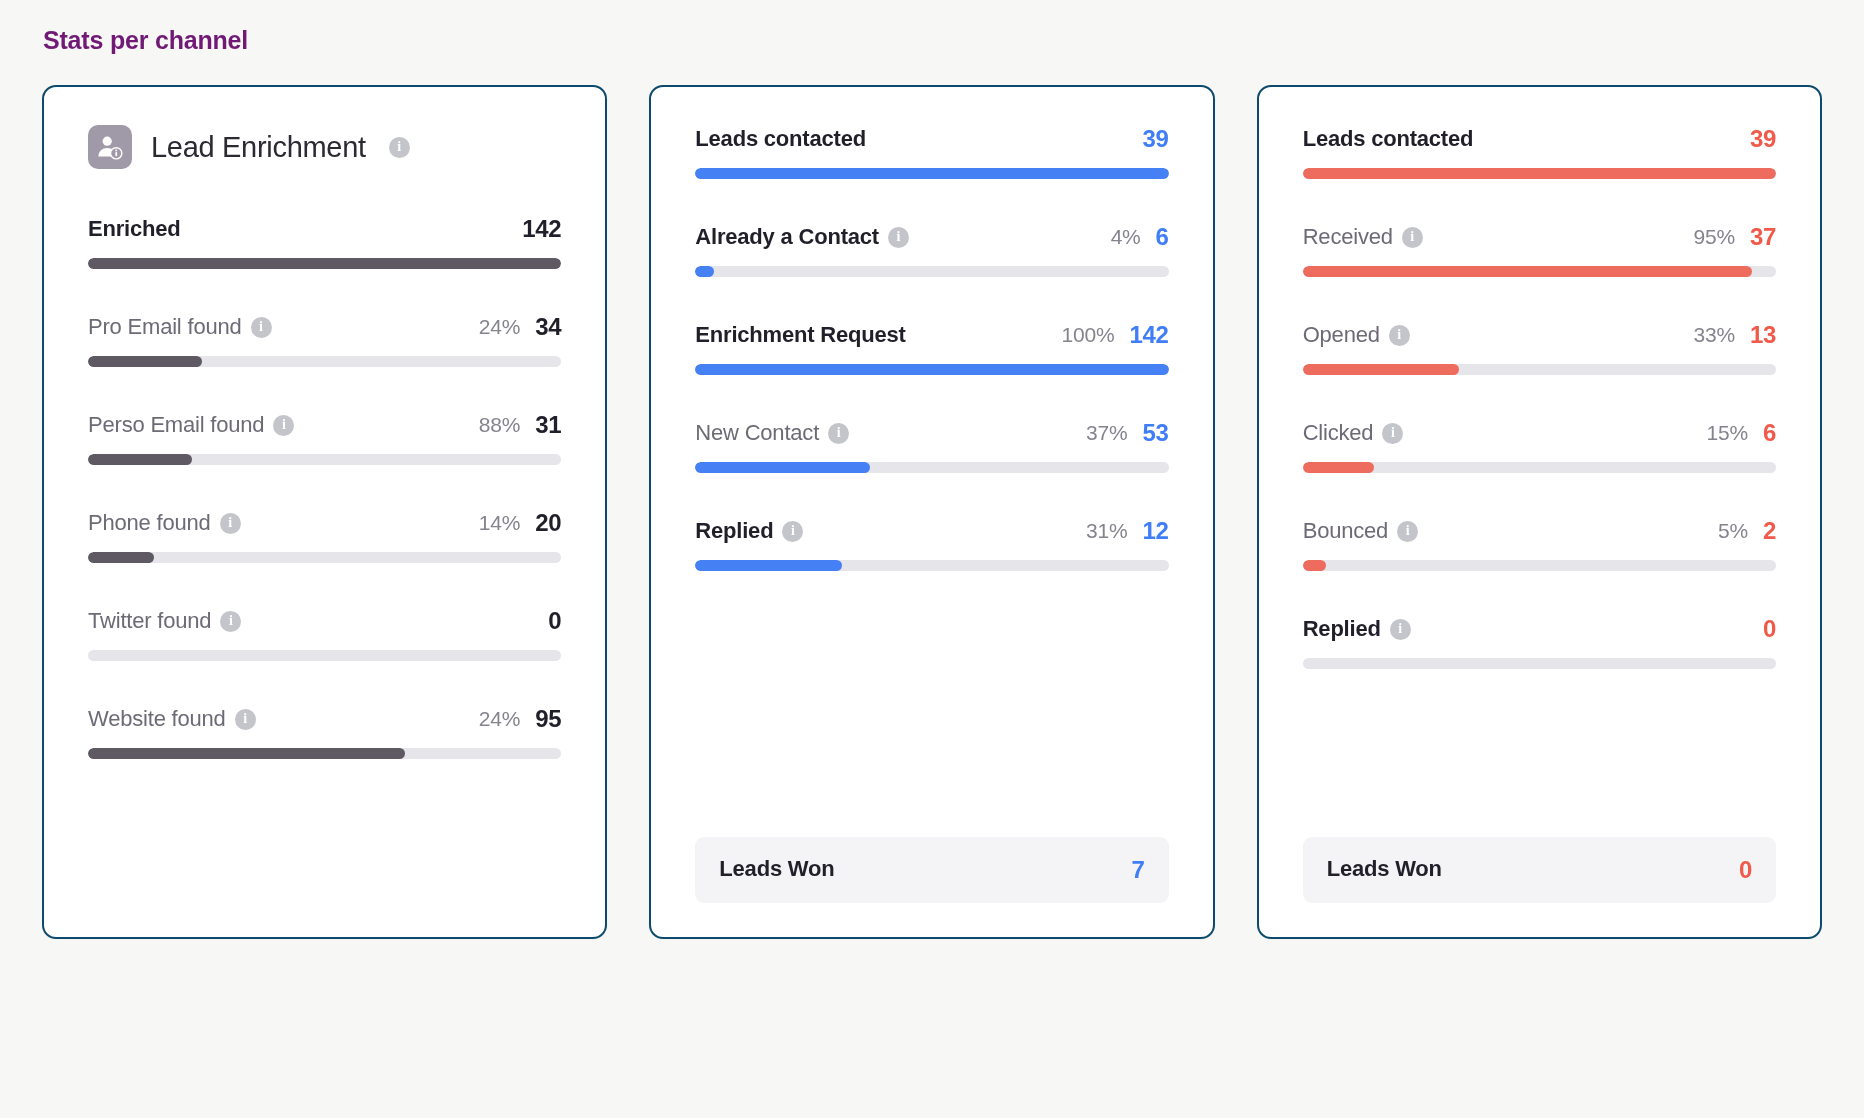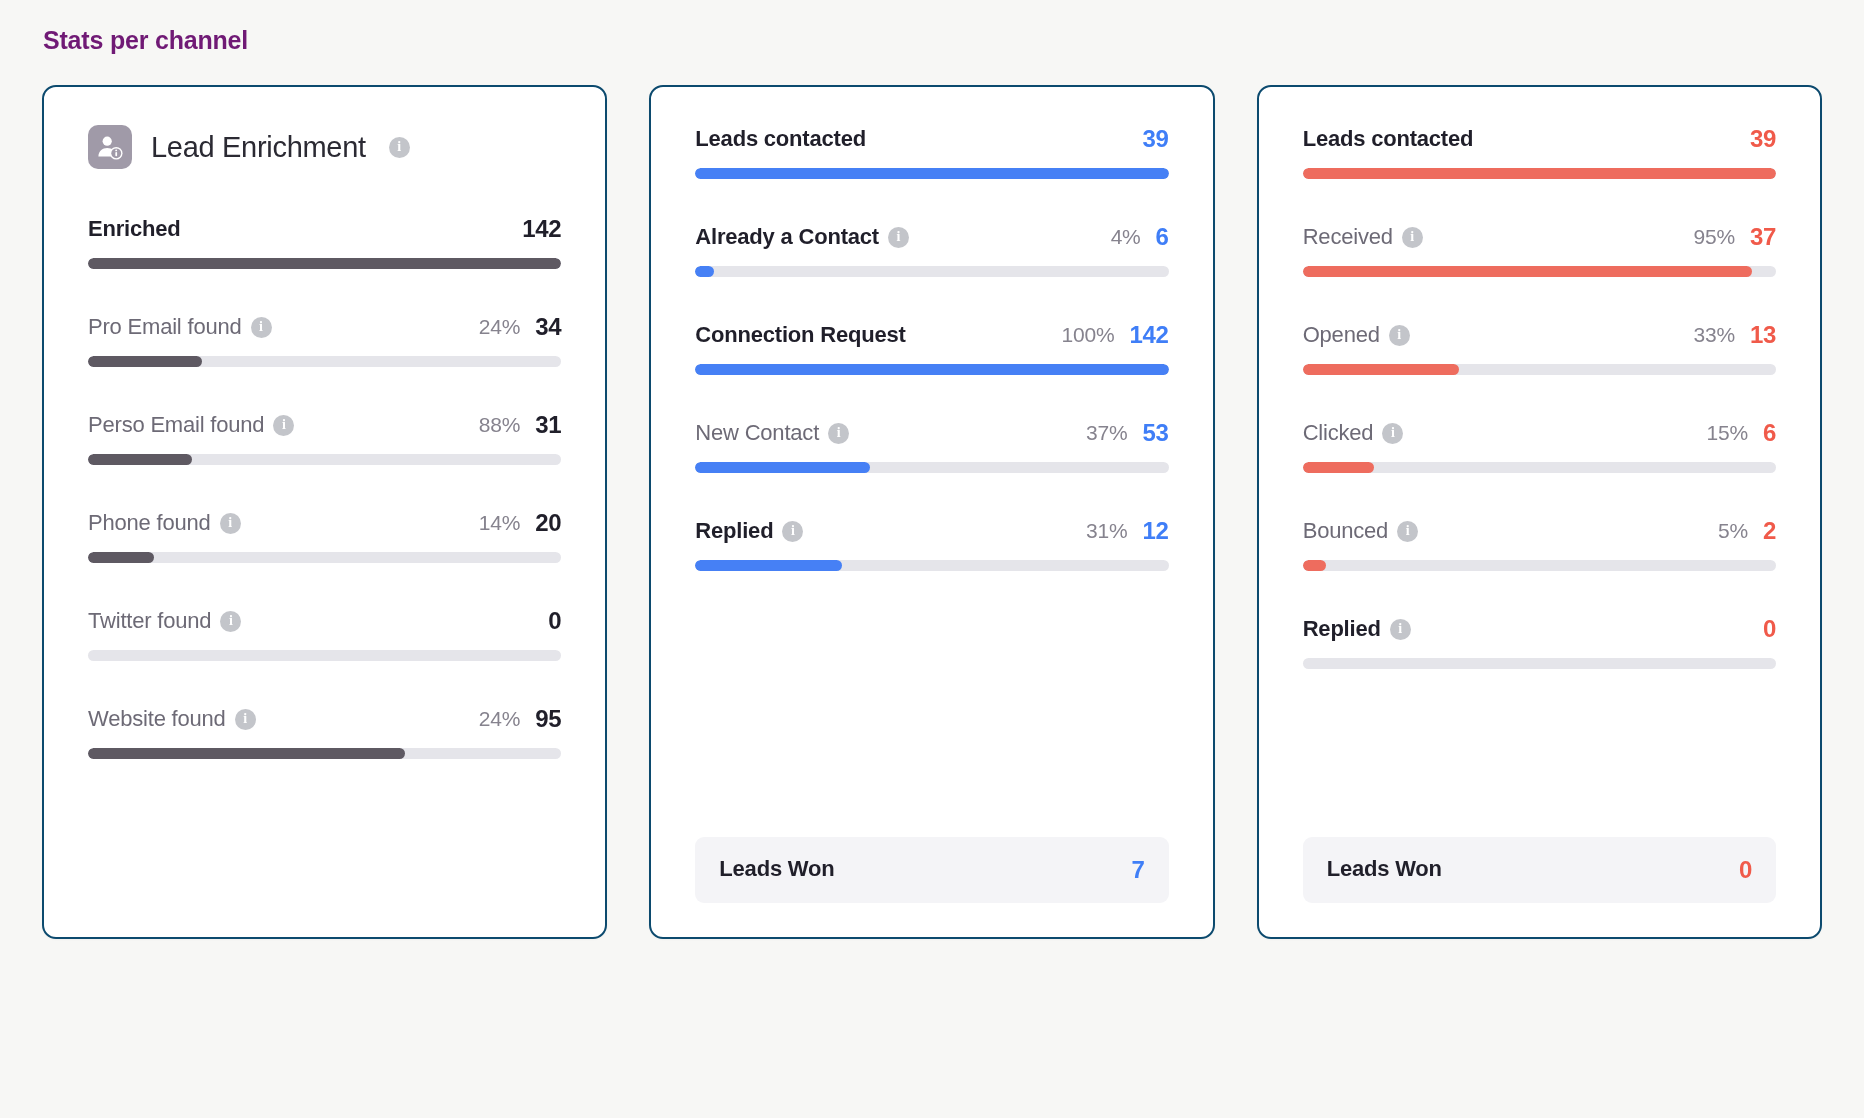--- a/index.html
+++ b/index.html
@@ -329,21 +329,21 @@
               <span class="spacer"></span>
               <span class="stat-pct">4%</span>
               <span class="stat-val val-blue">6</span>
             </div>
             <div class="bar">
               <div class="bar-fill fill-blue" style="width:4%"></div>
             </div>
           </div>
           <div class="stat primary" style="margin-bottom:44px">
             <div class="stat-line">
-              <span class="stat-label">Connection Request</span>
+              <span class="stat-label">Enrichment Request</span>
               <span class="spacer"></span>
               <span class="stat-pct">100%</span>
               <span class="stat-val val-blue">142</span>
             </div>
             <div class="bar">
               <div class="bar-fill fill-blue" style="width:100%"></div>
             </div>
           </div>
           <div class="stat" style="margin-bottom:44px">
             <div class="stat-line">

